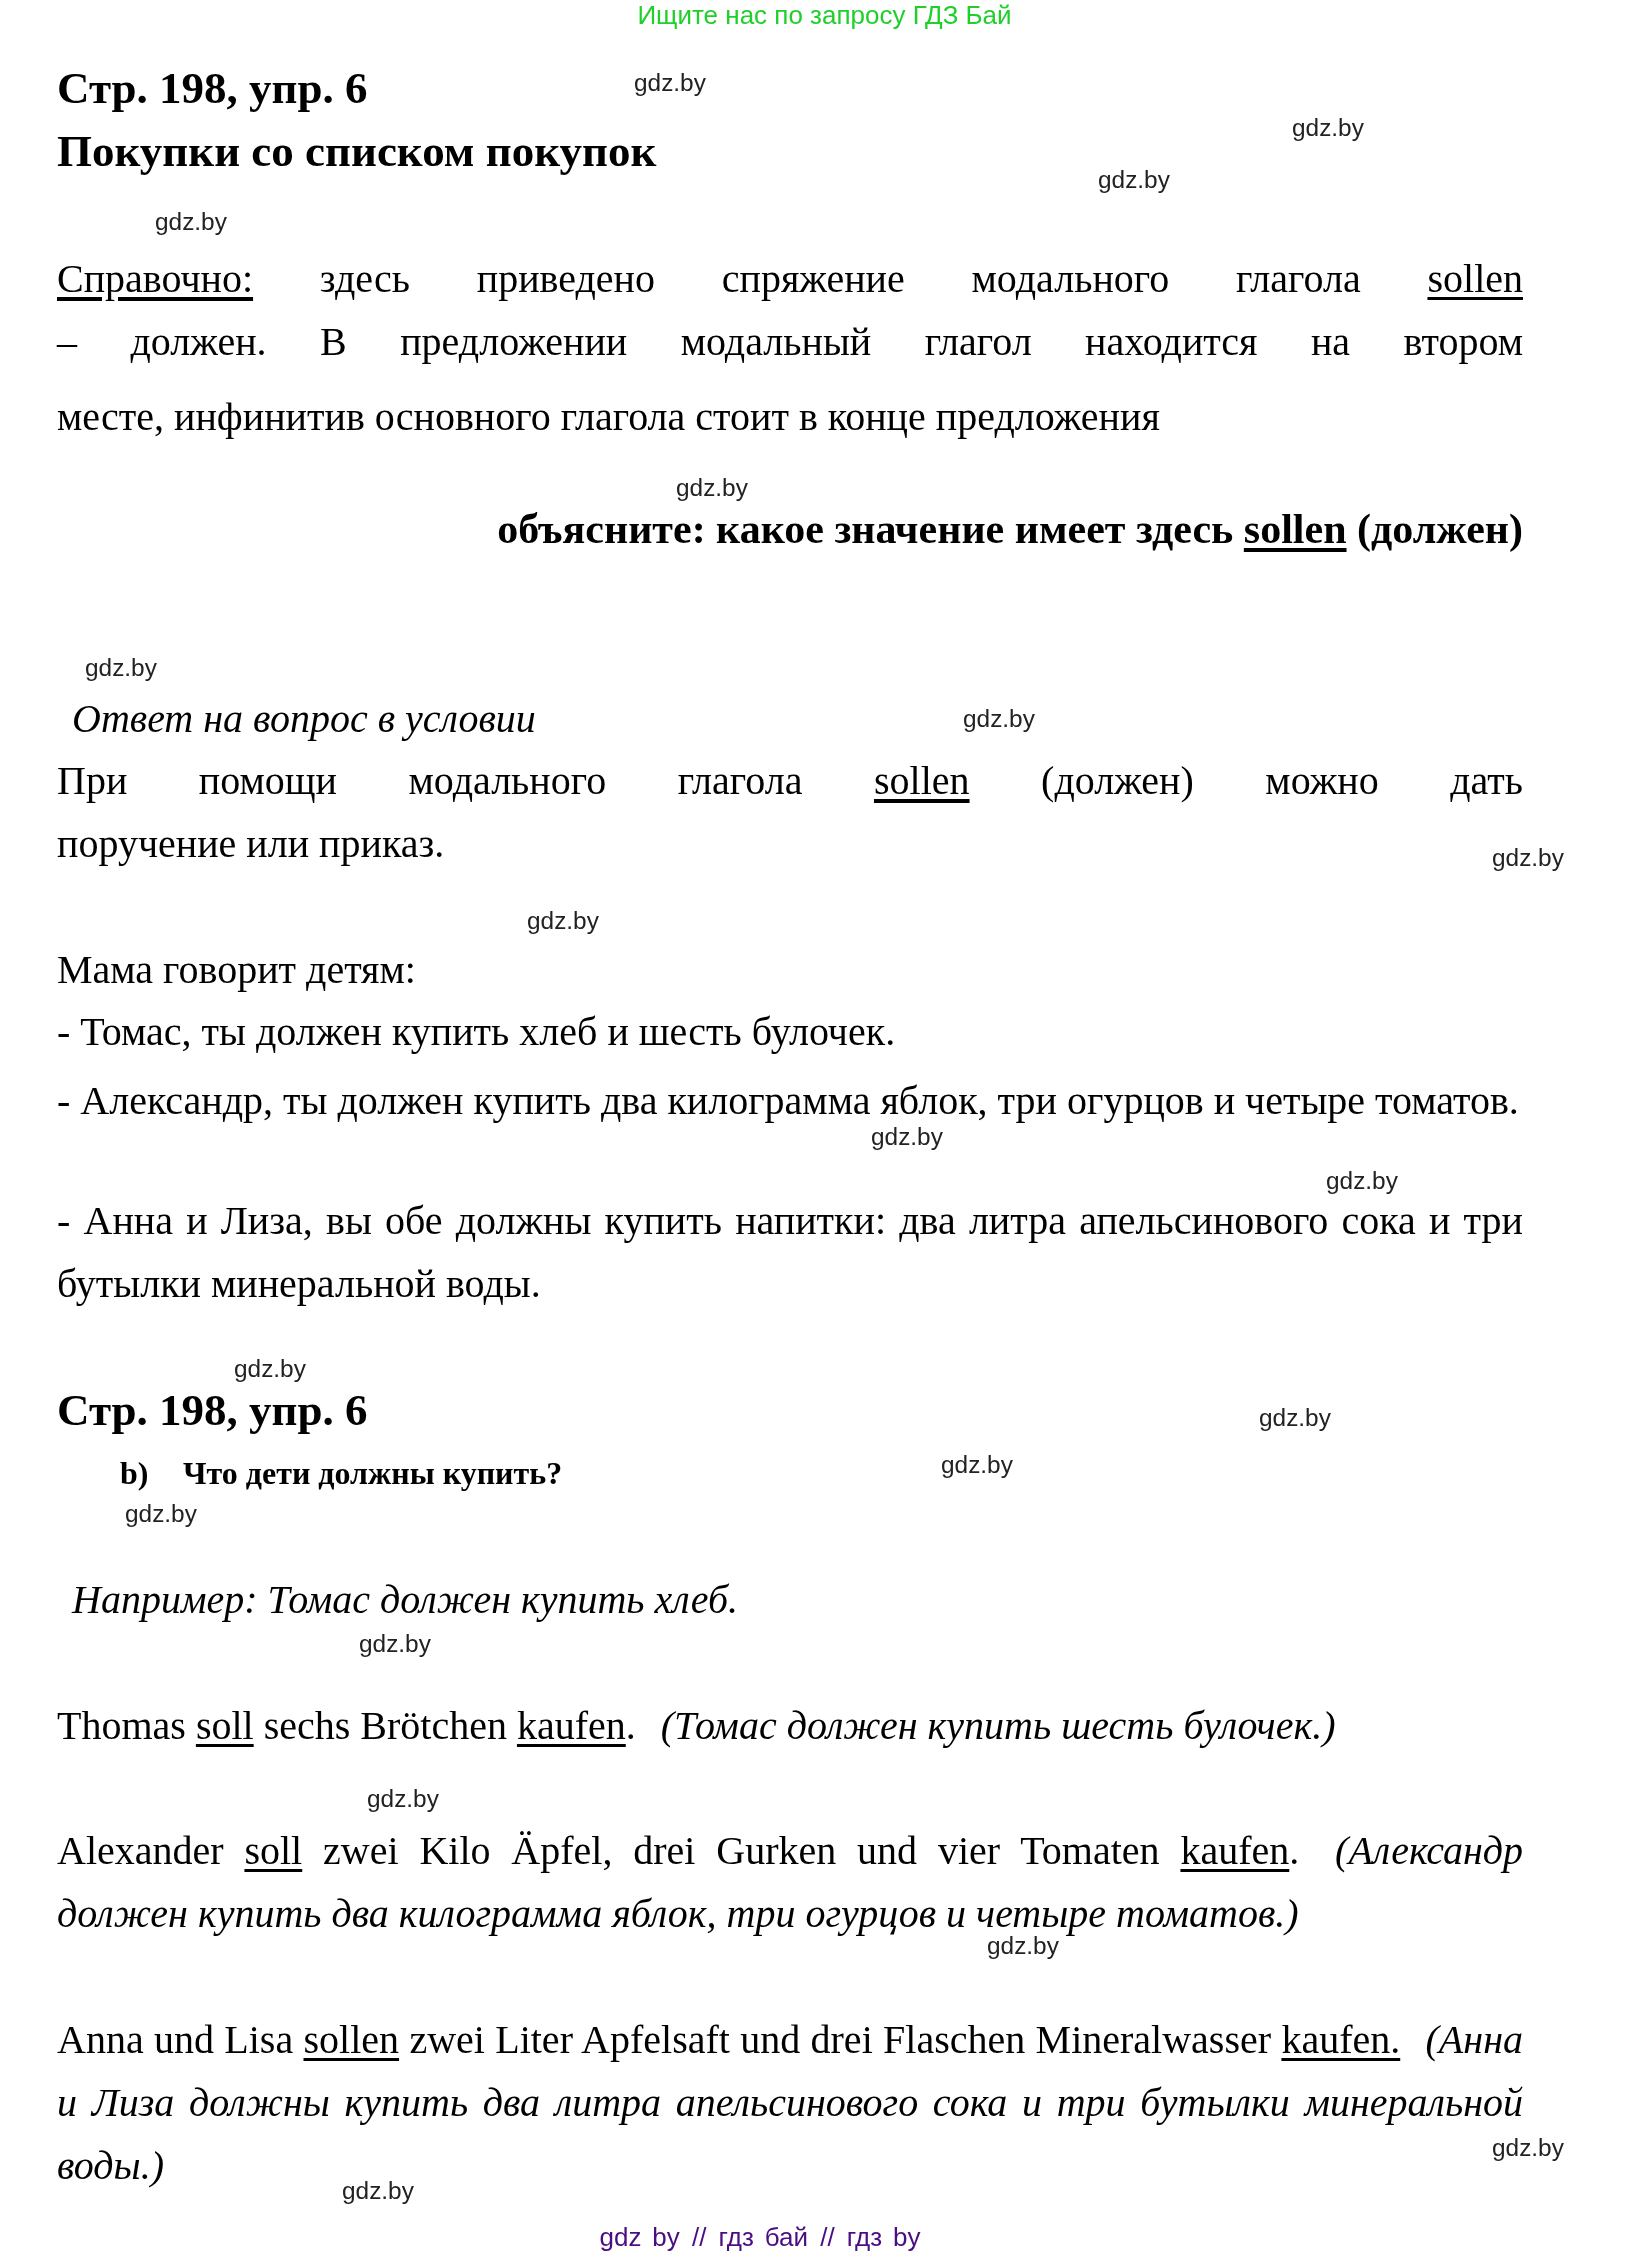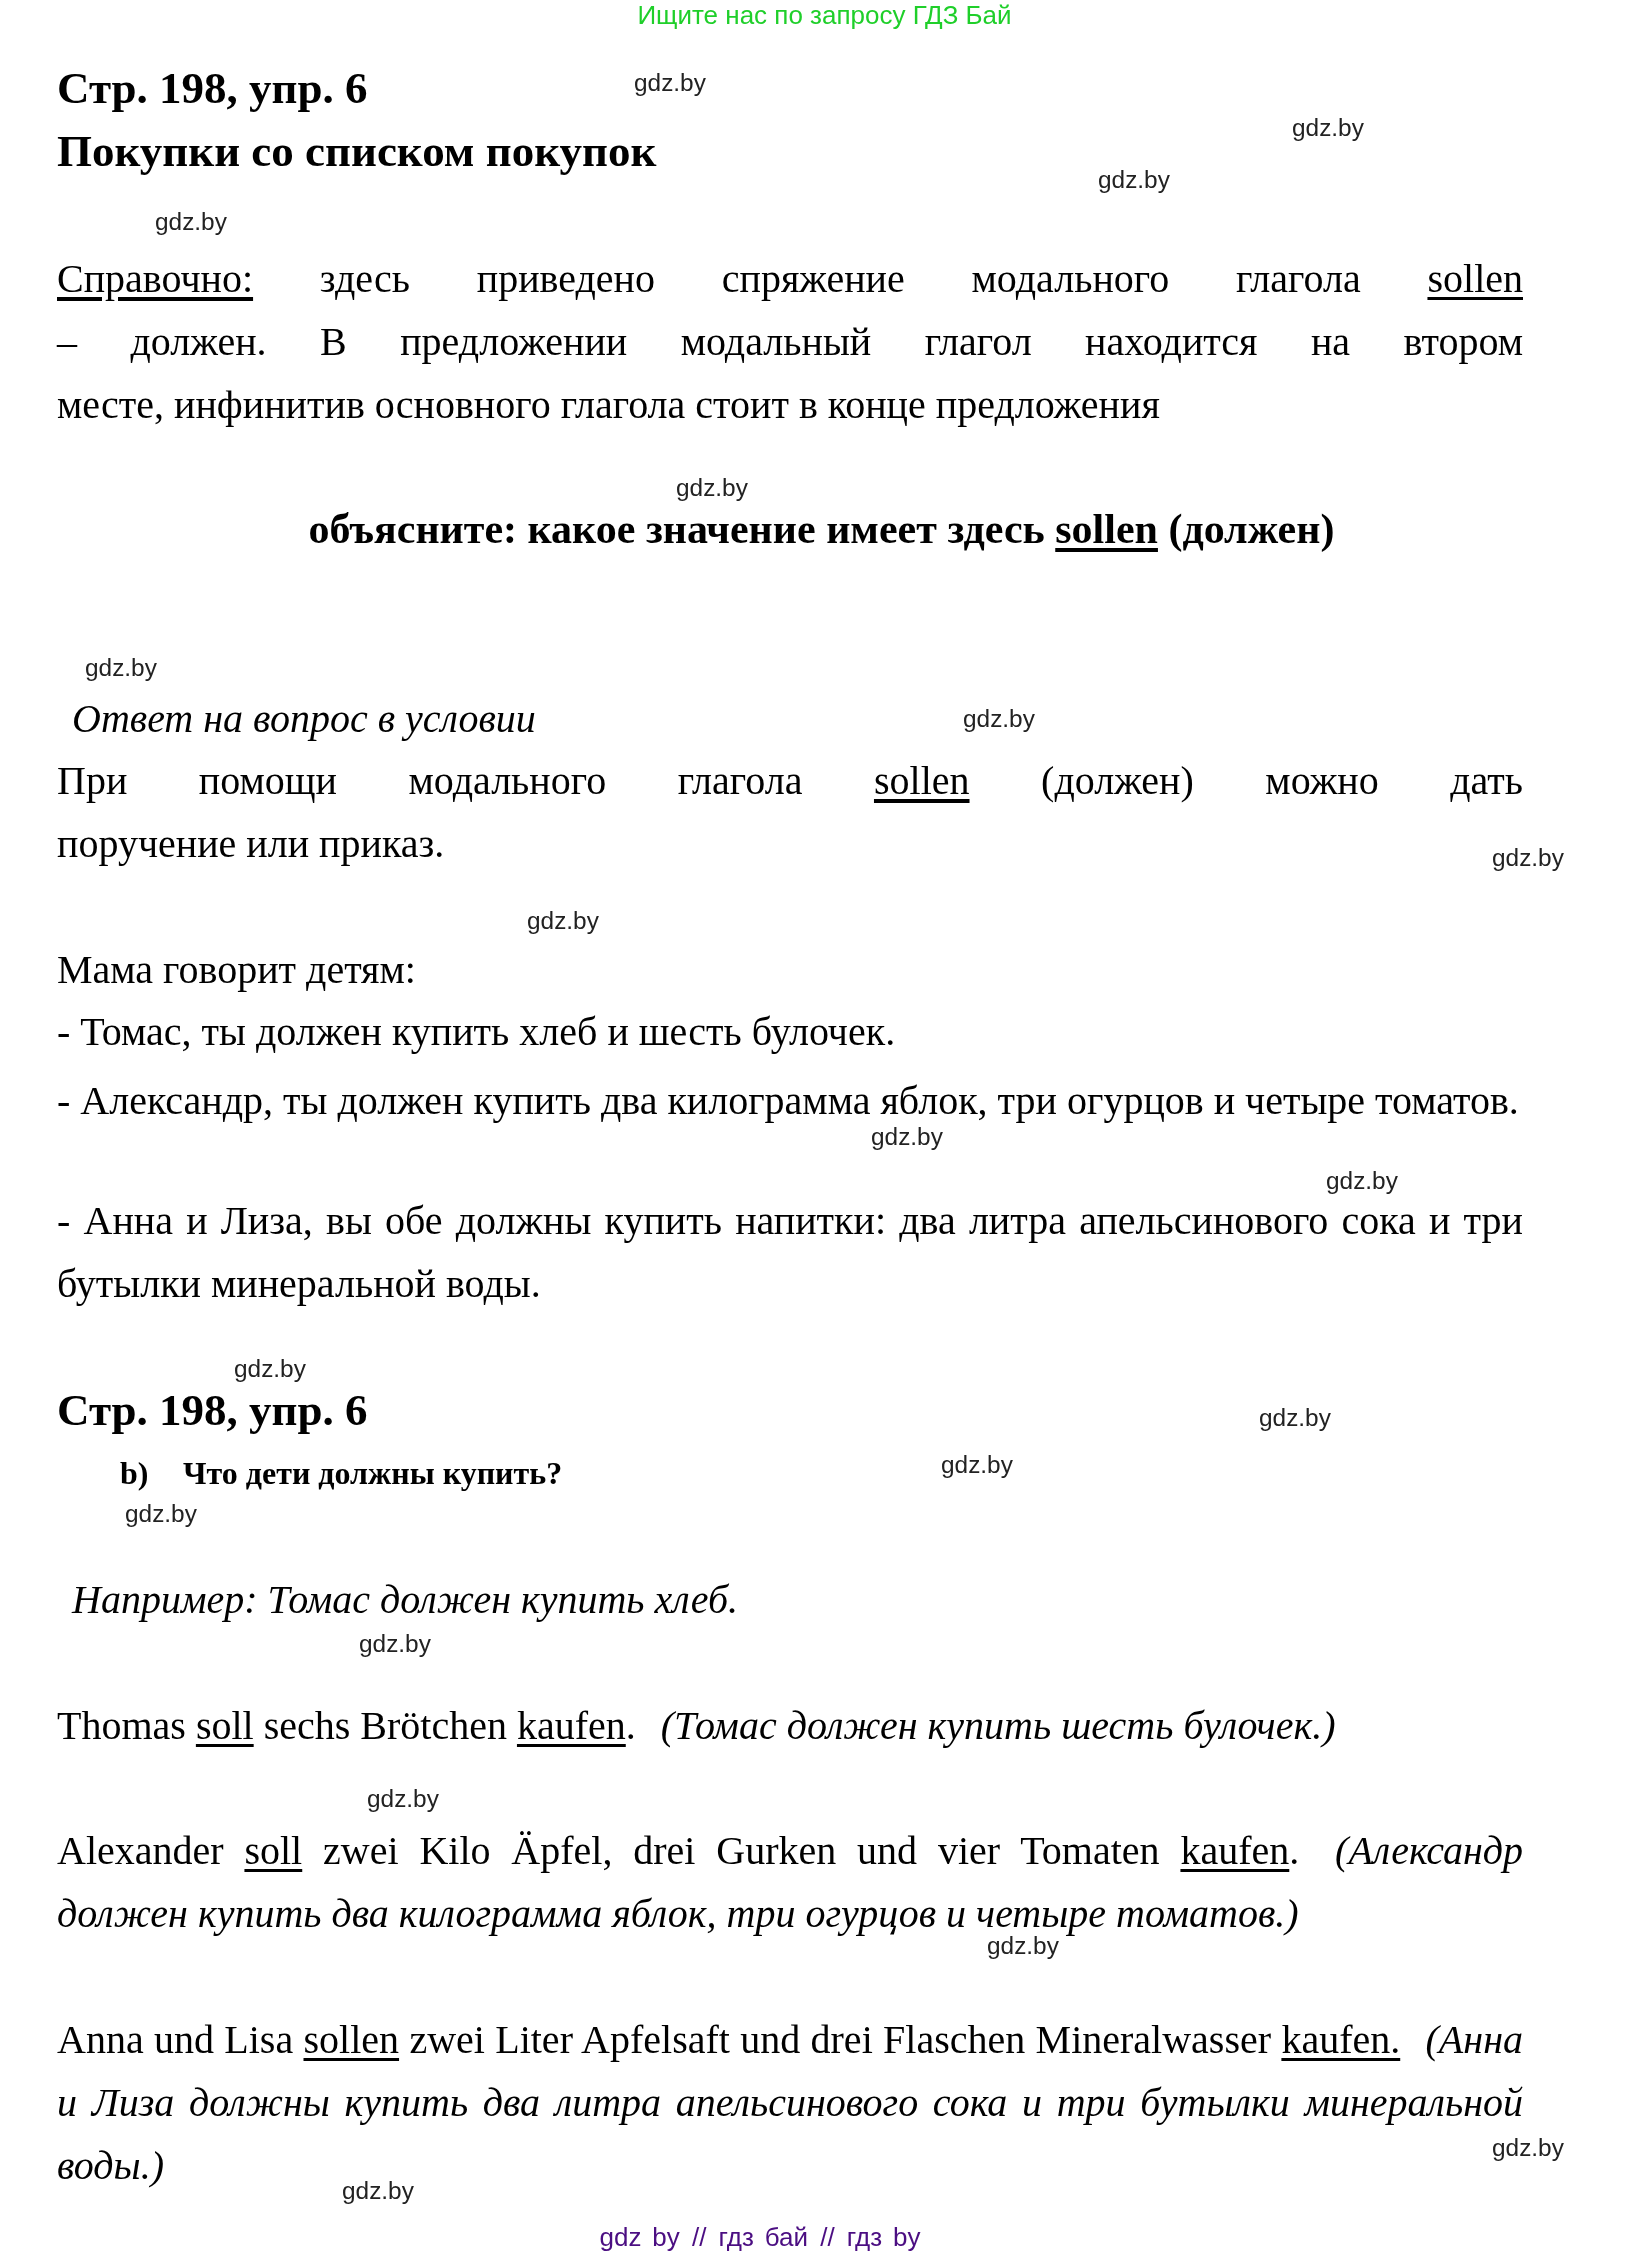--- a/index.html
+++ b/index.html
@@ -68,24 +68,24 @@
   <div class="h">Стр. 198, упр. 6</div>
   <div class="h">Покупки со списком покупок</div>
 </div>
 
 <div class="col line-block just-last" style="top:247px">
   <span class="hb u">Справочно:</span>
   <span>здесь приведено спряжение модального глагола</span>
   <span class="ut">sollen</span>
 </div>
 <div class="col line-block just-last" style="top:310px">– должен. В предложении модальный глагол находится на втором</div>
-<div class="col line-block" style="top:373px">месте, инфинитив основного глагола стоит в конце предложения</div>
+<div class="col line-block" style="top:385px">месте, инфинитив основного глагола стоит в конце предложения</div>
 
 <div class="col" style="top:498px">
-  <div class="sub" style="padding-left:63px;text-indent:0;text-align:center">
+  <div class="sub" style="padding-left:63px;text-indent:0;text-align:right">
     <span>объясните: какое значение имеет здесь</span>
     <span class="u">sollen</span>
     <span>(должен)</span>
   </div>
 </div>
 
 <div class="col line-block it" style="top:687px">Ответ на вопрос в условии</div>
 <div class="col line-block just-last" style="top:749px">
   <span>При помощи модального глагола</span>
   <span class="hb u">sollen</span>

